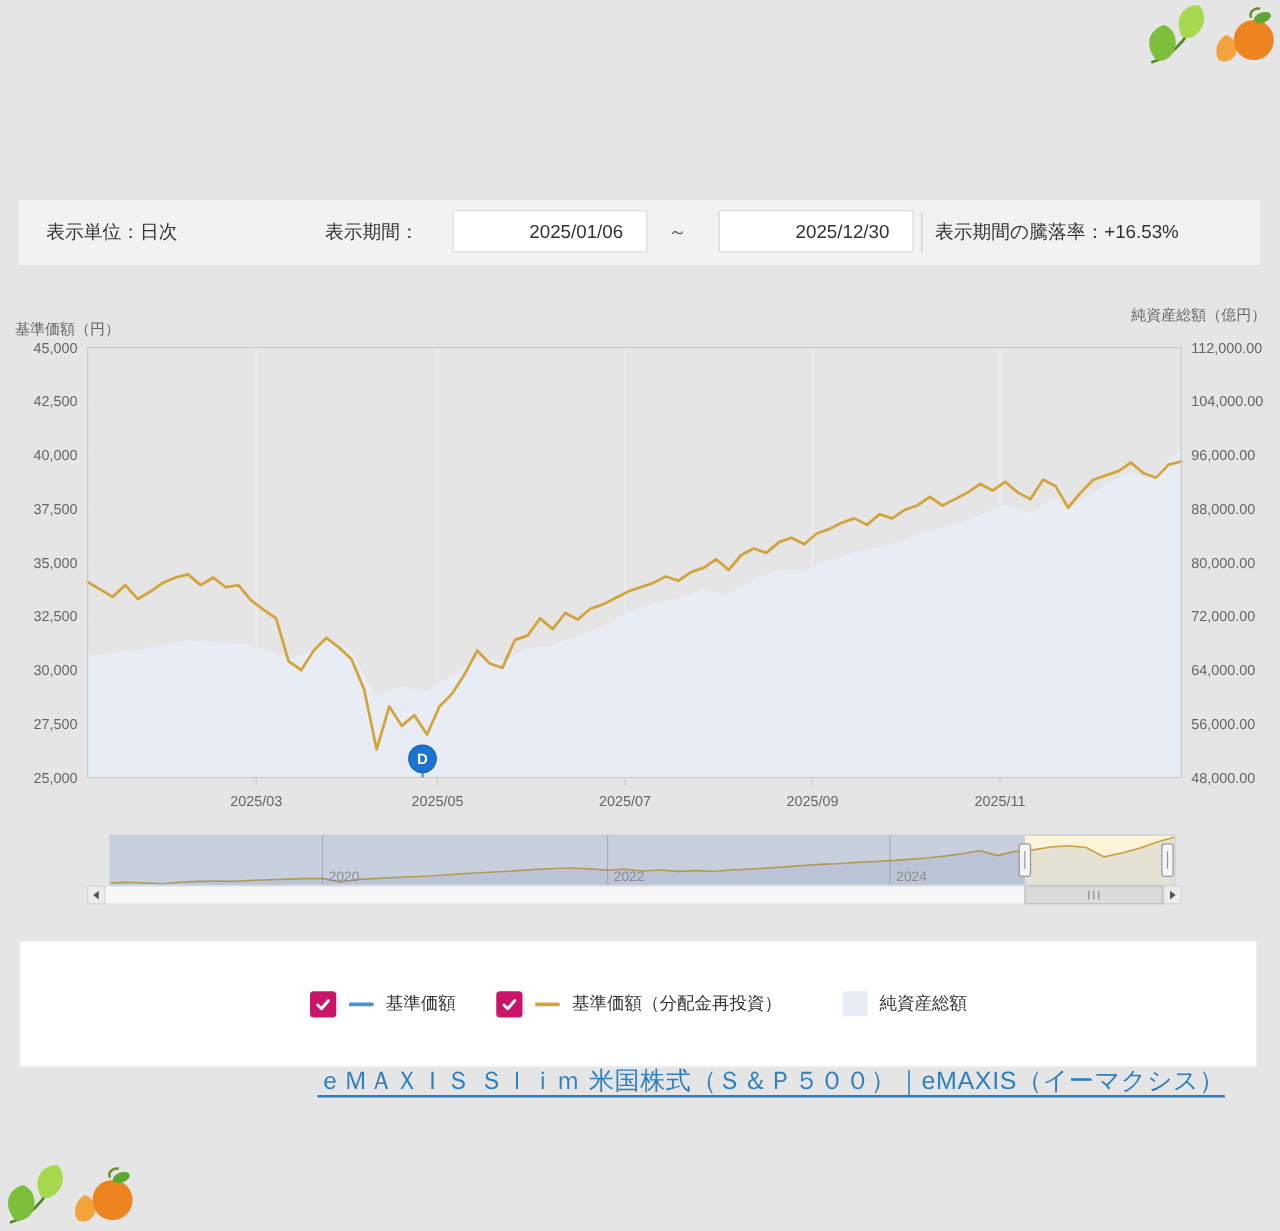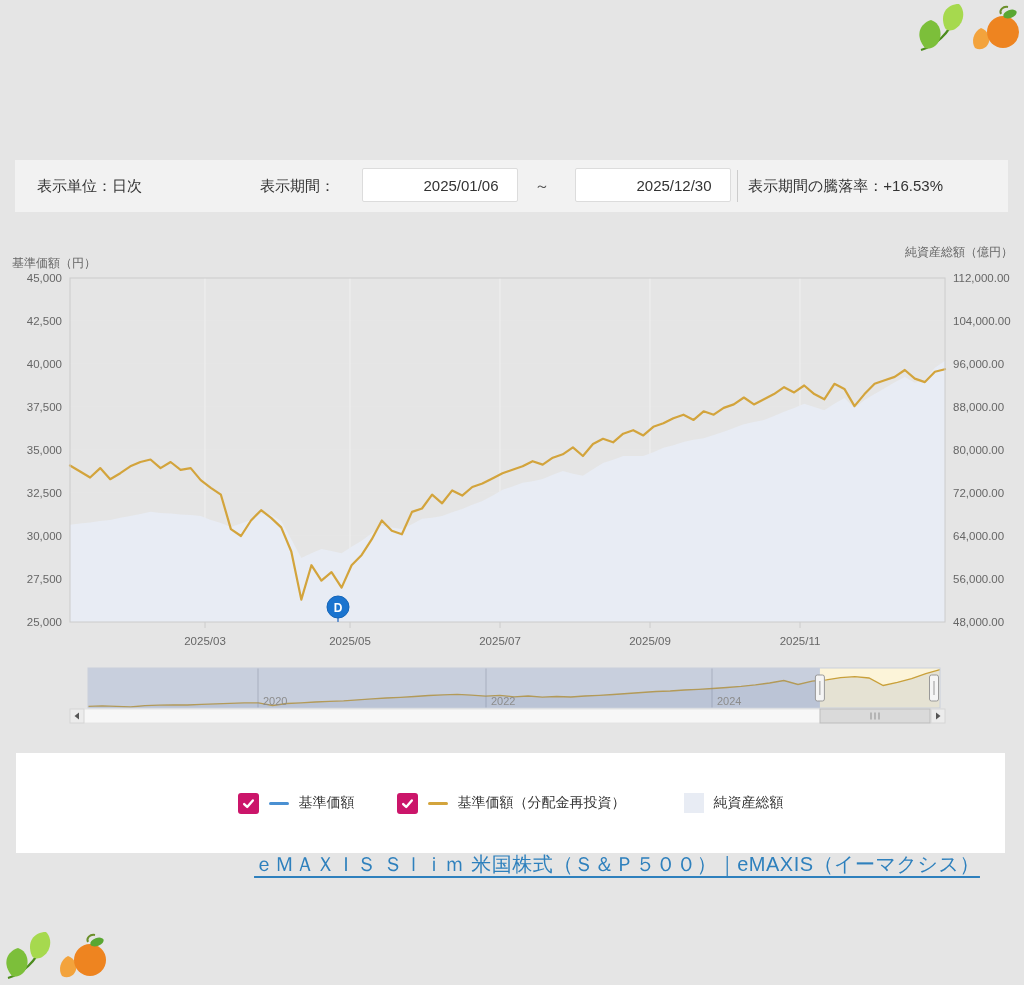--- a/index.html
+++ b/index.html
@@ -20,21 +20,21 @@
   .change { position:absolute; left:733px; top:0; line-height:52px;text-align:right; }
   .axis-title { position:absolute; top:244px; font-size:12px; color:#666; }
   .axis-title.left  { left:12px;margin-top:11px; }
   .axis-title.right { right:11px; }
   svg.main-chart { position:absolute; left:0; top:270px; }
   svg.navigator  { position:absolute; left:0; top:660px; }
   svg.main-chart text.tick { font-size:11.5px; fill:#666; font-family:"Liberation Sans","DejaVu Sans",sans-serif; }
   svg.main-chart text.mk { font-size:12px; fill:#fff; font-weight:bold; font-family:"Liberation Sans","DejaVu Sans",sans-serif; }
   svg.navigator text { font-size:11px; fill:#8c8c8c; font-family:"Liberation Sans","DejaVu Sans",sans-serif; }
   .legend-box { position:absolute; left:15px; top:752px; width:991px; height:102px; border:1px solid #e5e5e5;
-                box-sizing:border-box; display:flex; align-items:center; justify-content:center; gap:42px; background:#fff; }
+                box-sizing:border-box; display:flex; align-items:center; justify-content:center; gap:32px; background:#fff; }
   .legend-item { display:flex; align-items:center; gap:10px; font-size:14px; cursor:pointer; }
   .cbx { width:21px; height:21px; border-radius:3px; background:#cb156a; display:flex; align-items:center; justify-content:center; flex:0 0 auto; }
   .sw-line { width:20px; height:3px; border-radius:2px; flex:0 0 auto; }
   .sw-blue { background:#4a90d2; }
   .sw-gold { background:#d3a43c; }
   .sw-area { width:20px; height:20px; background:#e8ecf4; flex:0 0 auto; }
   .legend-item.last { margin-left:16px; }
   .link-row { position:absolute; left:218px; right:8px; top:851px; text-align:center; }
   .link-row a { font-size:20px; color:#2e80bd; text-decoration:underline; text-underline-offset:5px; letter-spacing:0.5px; }
 </style>

